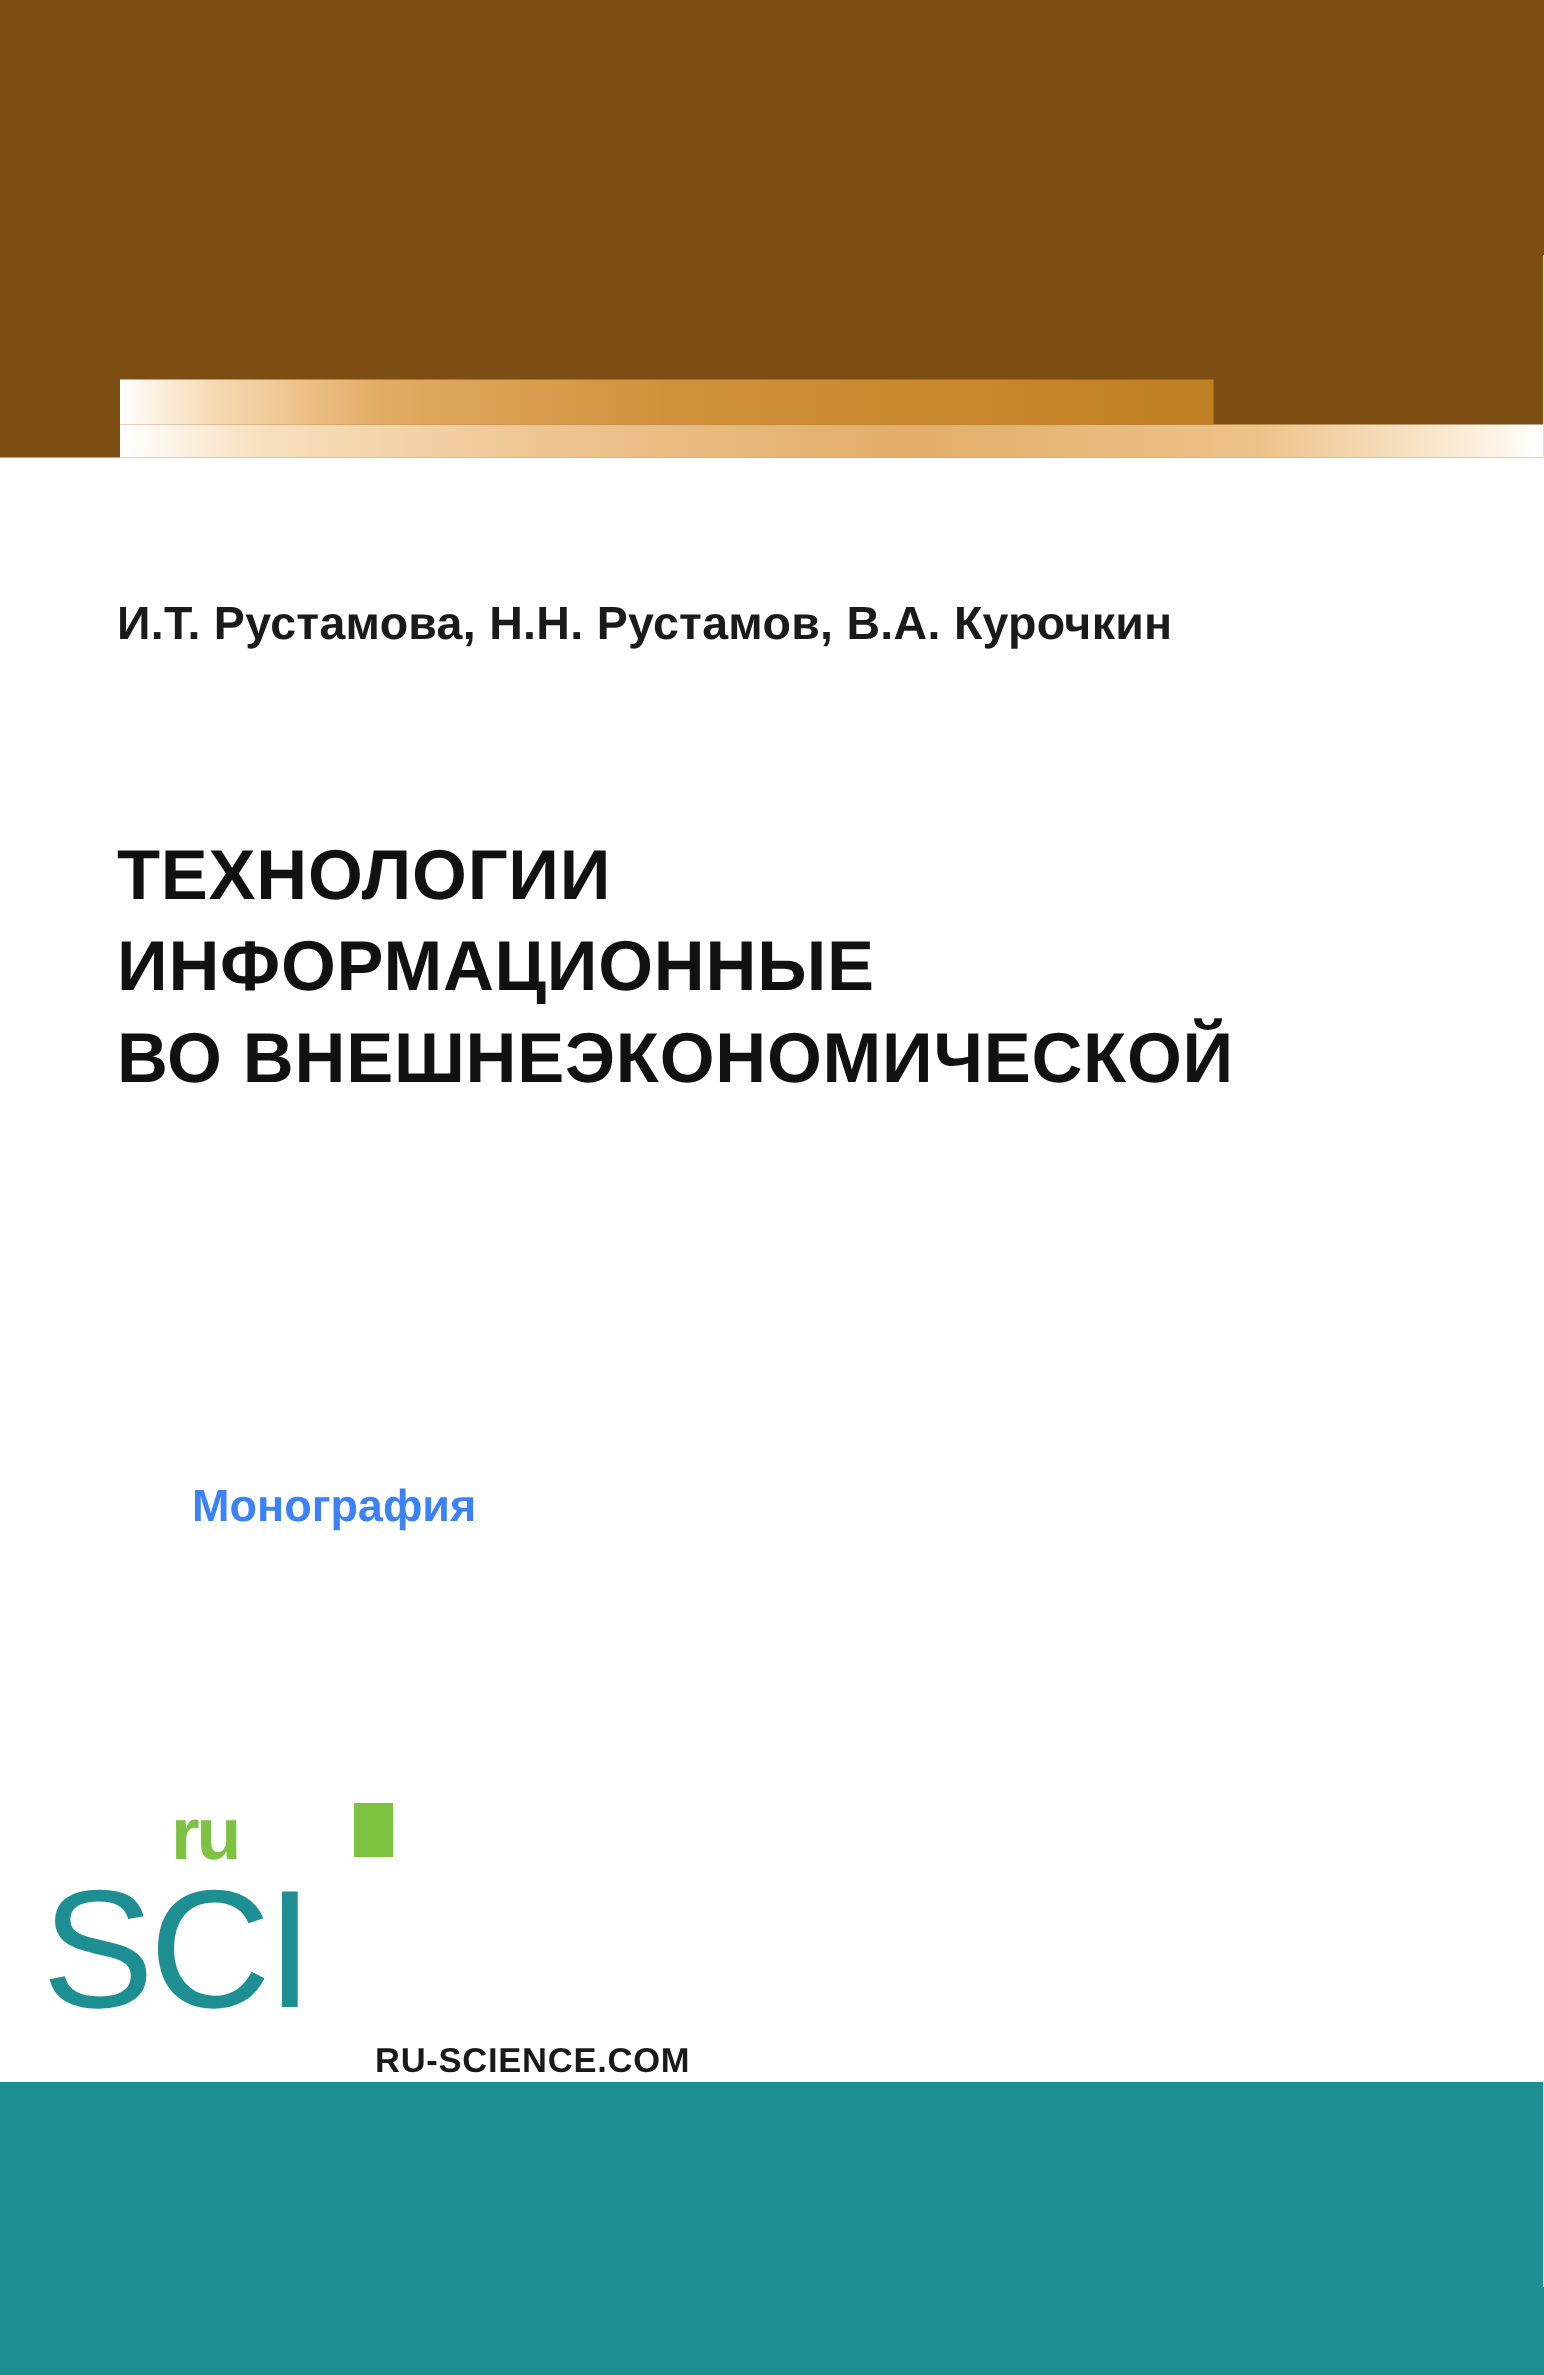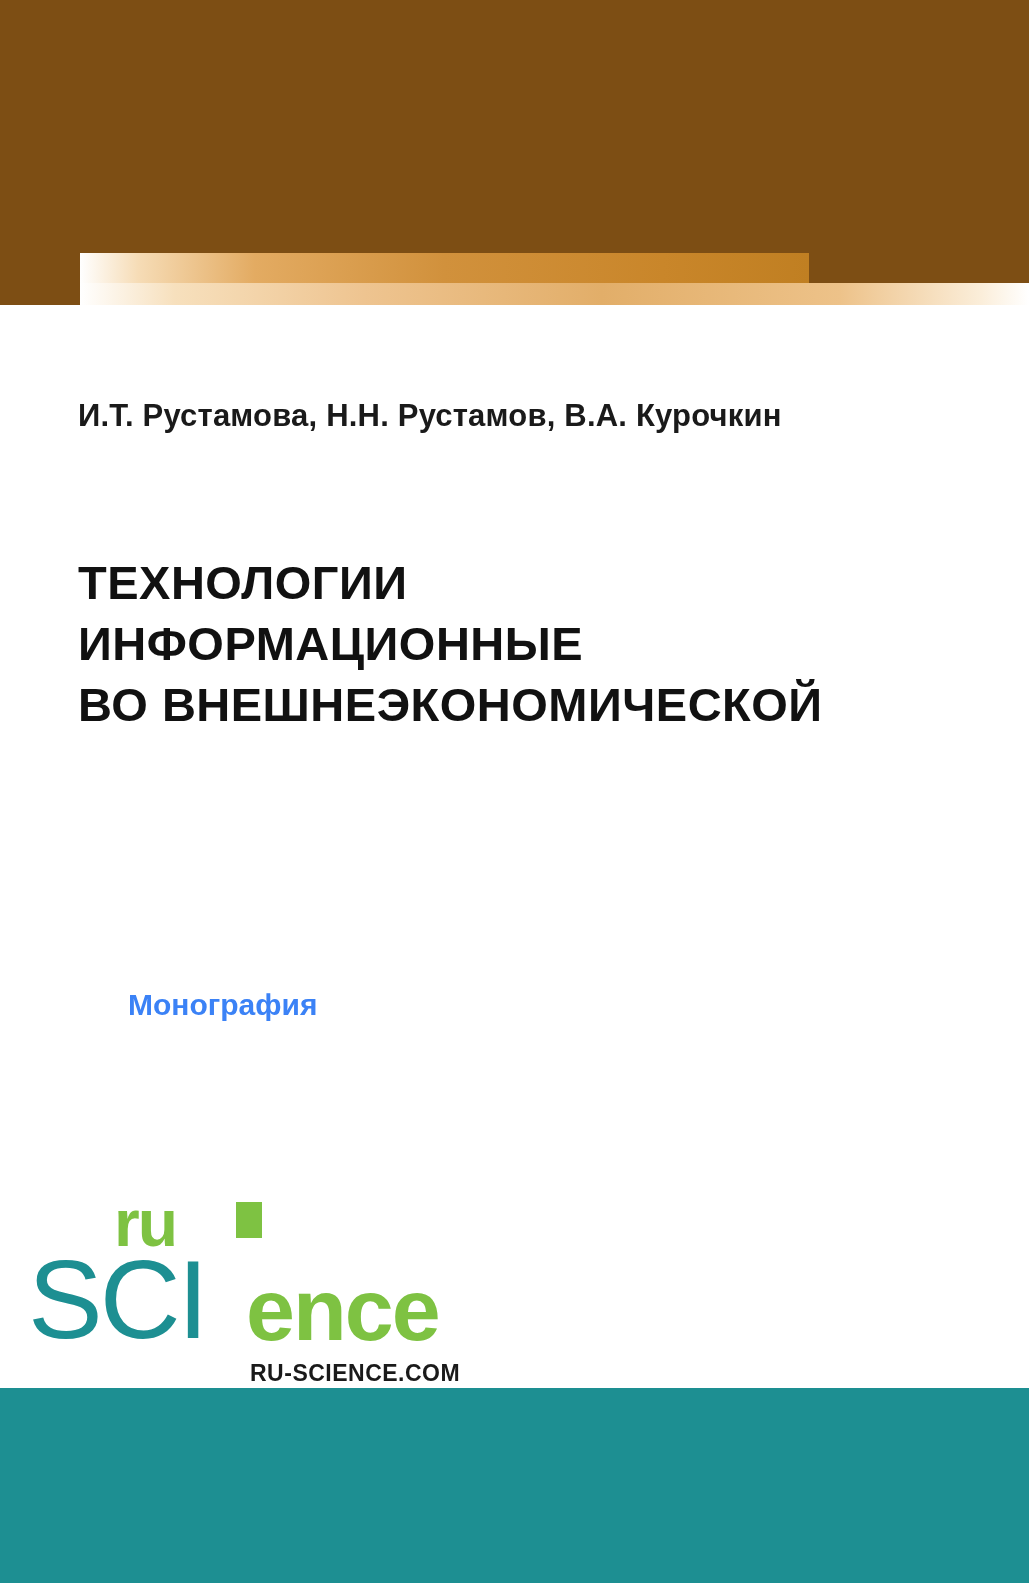--- a/index.html
+++ b/index.html
@@ -129,21 +129,21 @@
     position: absolute;
     left: 28px;
     top: 1190px;
     width: 440px;
     height: 200px;
   }
   .logo-ru {
     position: absolute;
     left: 86px;
     top: 0px;
-    font-size: 66px;
+    font-size: 49px;
     font-weight: bold;
     color: #7ec242;
     letter-spacing: -2px;
     line-height: 66px;
   }
   .logo-square {
     position: absolute;
     left: 208px;
     top: 12px;
     width: 26px;
@@ -198,19 +198,18 @@
     <span class="title-line">ИНФОРМАЦИОННЫЕ</span>
     <span class="title-line">ВО ВНЕШНЕЭКОНОМИЧЕСКОЙ</span>
   </div>
 
   <div class="subtitle">Монография</div>
 
   <div class="logo">
     <span class="logo-ru">ru</span>
     <span class="logo-square"></span>
     <span class="logo-sci">SCI</span>
-    <span class="logo-ence">ence</span>
     <span class="logo-url">RU-SCIENCE.COM</span>
   </div>
 
   <div class="bottom-band"></div>
 
 </div>
 
 </body></html>

